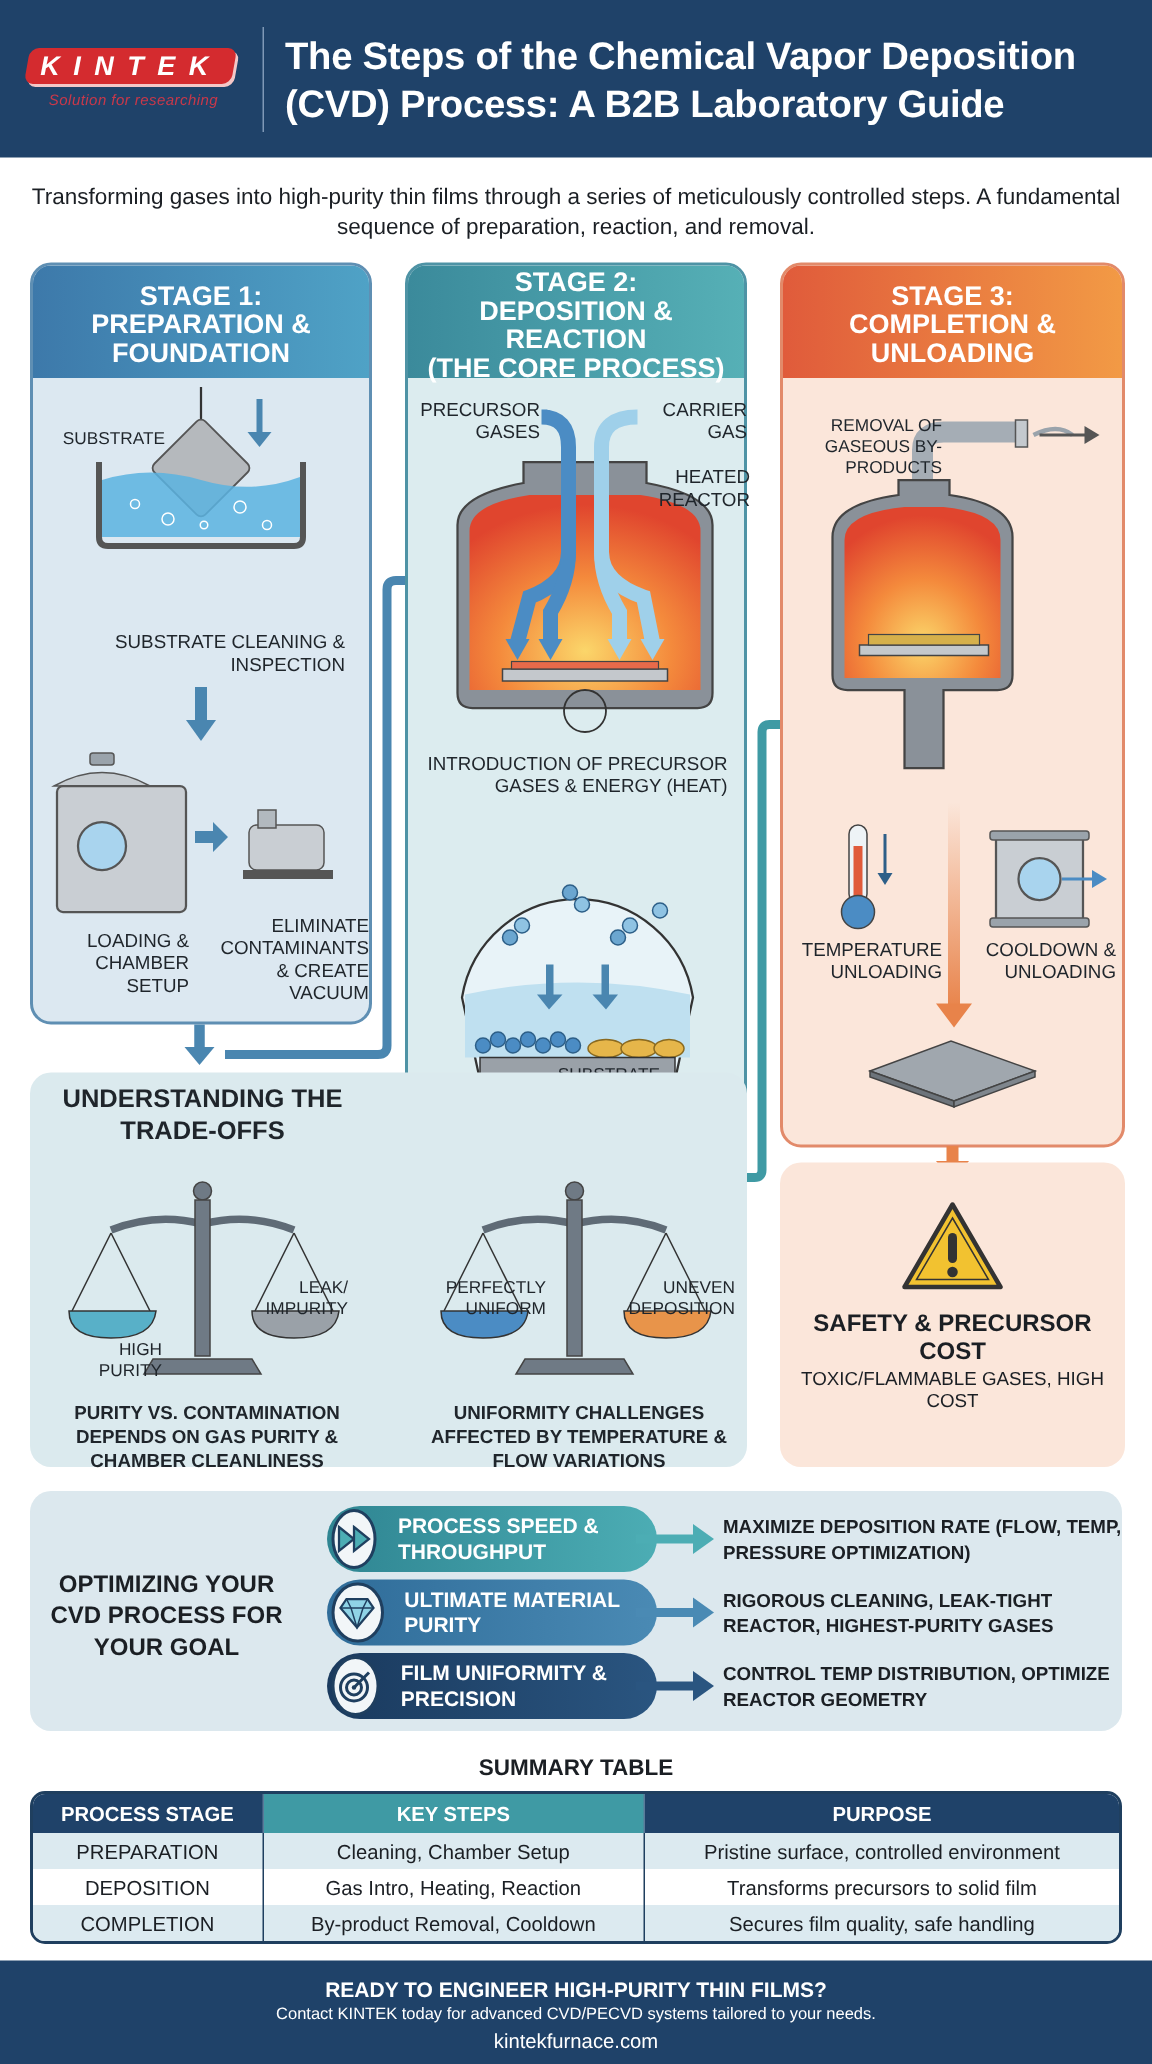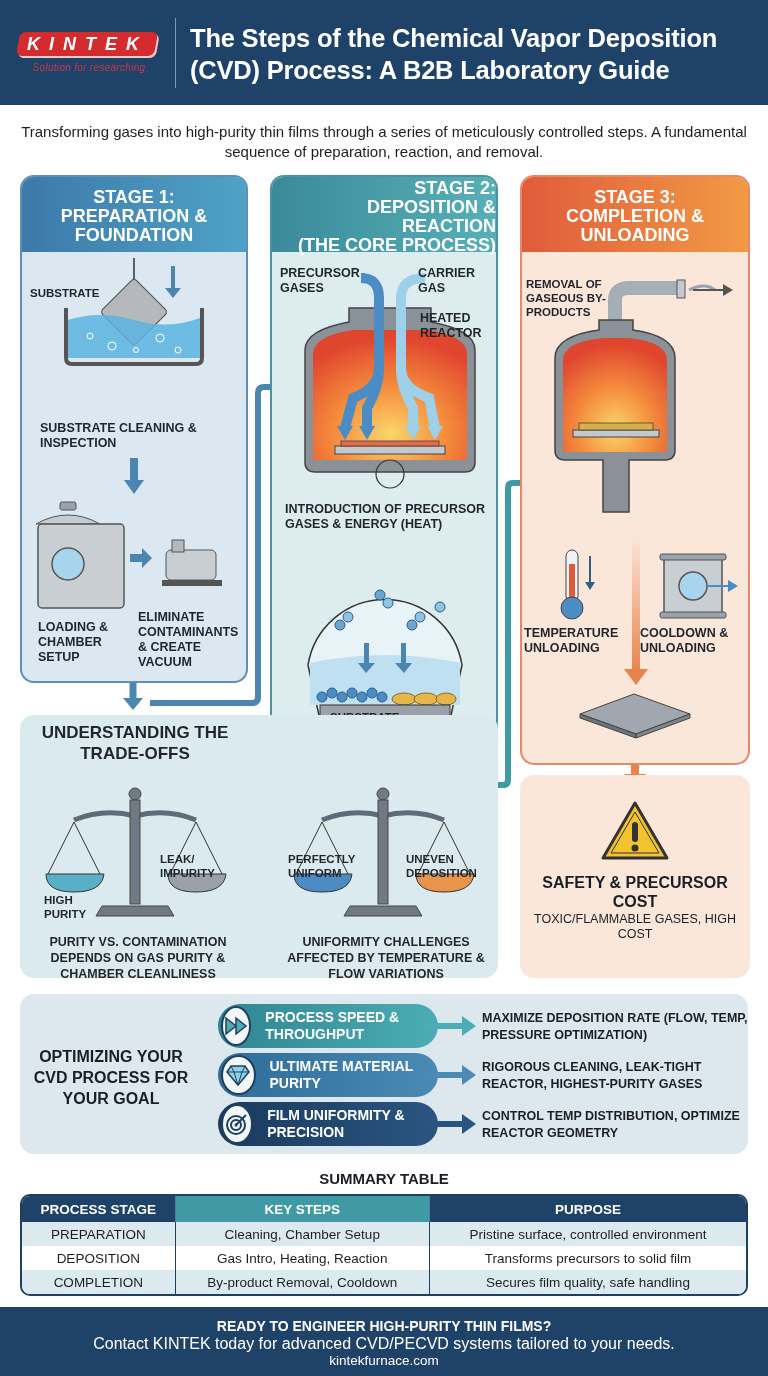--- a/index.html
+++ b/index.html
@@ -16,25 +16,25 @@
   .header-title { position: absolute; left: 190px; top: 22px; width: 570px; color: #fff; font-weight: bold; font-size: 25.5px; line-height: 32px; letter-spacing: -0.2px; }
 
   .intro { position: absolute; left: 20px; top: 122px; width: 728px; text-align: center; font-size: 15px; line-height: 20px; color: #1b1f24; }
 
   
   .stage { position: absolute; border-radius: 14px; overflow: hidden; }
   .stage-head { height: 75px; display: flex; align-items: center; justify-content: center; text-align: center; color: #fff; font-weight: bold; font-size: 18px; line-height: 19px; padding-top: 4px; }
   .s1 { left: 20px; top: 175px; width: 228px; height: 508px; border: 2px solid #5f8fb3; background: #dce8f1; }
   .s1 .stage-head { background: linear-gradient(90deg, #3d79aa, #4fa2c6); }
   .s2 { left: 270px; top: 175px; width: 228px; height: 590px; border: 2px solid #4e93a5; background: #dcecef; }
-  .s2 .stage-head { background: linear-gradient(90deg, #3b8a9b, #56b0b6); text-align: right; }
+  .s2 .stage-head { background: linear-gradient(90deg, #3b8a9b, #56b0b6); }
   .s3 { left: 520px; top: 175px; width: 230px; height: 590px; border: 2px solid #e28a6a; background: #fbe6da; }
   .s3 .stage-head { background: linear-gradient(90deg, #e05b3b, #f29a45); }
 
-  .lbl { position: absolute; font-weight: bold; font-size: 12.5px; line-height: 15px; text-align: left; color: #1f252b; }
+  .lbl { position: absolute; font-weight: normal; font-size: 12.5px; line-height: 15px; text-align: right; color: #1f252b; }
   .lbl.small { font-size: 11.5px; line-height: 14px; }
 
   
   .tradeoffs { position: absolute; left: 20px; top: 715px; width: 478px; height: 263px; background: #dbeaee; border-radius: 14px; }
   .tradeoffs-title { position: absolute; left: 20px; top: 722px; width: 230px; text-align: center; font-weight: bold; font-size: 17px; line-height: 21px; color: #1f252b; }
   .scale-cap { position: absolute; text-align: center; font-weight: bold; font-size: 12.5px; line-height: 16px; color: #1f252b; }
 
   
   .safety { position: absolute; left: 520px; top: 775px; width: 230px; height: 203px; background: #fbe6da; border-radius: 14px; }
   .safety-title { position: absolute; left: 520px; top: 873px; width: 230px; text-align: center; font-weight: bold; font-size: 16px; line-height: 19px; color: #1b1f24; }
@@ -55,21 +55,21 @@
   .summary-table th { height: 26px; color: #fff; font-weight: bold; font-size: 13.5px; background: #1f4269; border-right: 1px solid #5a7a99; }
   .summary-table th.key { background: #3f9aa4; }
   .summary-table td { height: 24px; text-align: center; color: #1b1f24; border-right: 1px solid #1f3f5f; }
   .summary-table tr:nth-child(odd) td { background: #dceaf0; }
   .summary-table tr:nth-child(even) td { background: #ffffff; }
   .summary-table td:last-child, .summary-table th:last-child { border-right: none; }
 
   
   .footer { position: absolute; left: 0; top: 1307px; width: 768px; height: 69px; background: #1f4269; color: #fff; text-align: center; }
   .footer-title { margin-top: 10px; font-weight: bold; font-size: 14px; line-height: 18px; }
-  .footer-sub { font-size: 16px; line-height: 17px; }
+  .footer-sub { font-size: 11px; line-height: 17px; }
   .footer-link { font-size: 13.5px; line-height: 17px; }
 
   svg { position: absolute; overflow: visible; }
 </style>
 </head>
 <body>
 
 <div class="header">
   <div class="logo">
     <div class="logo-badge">

